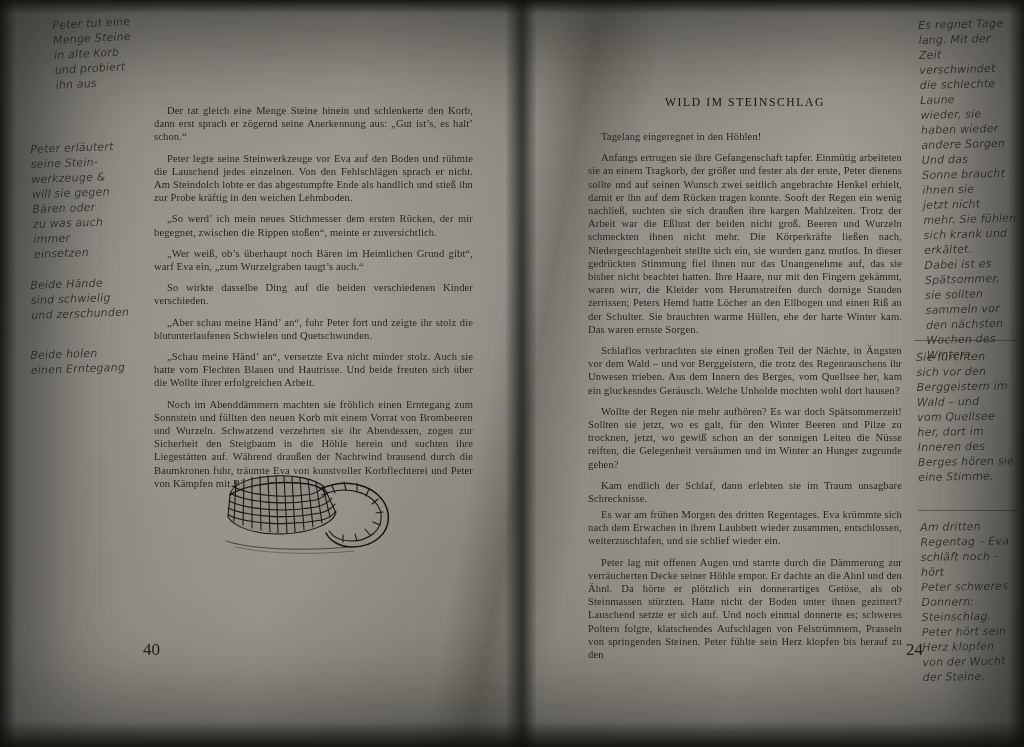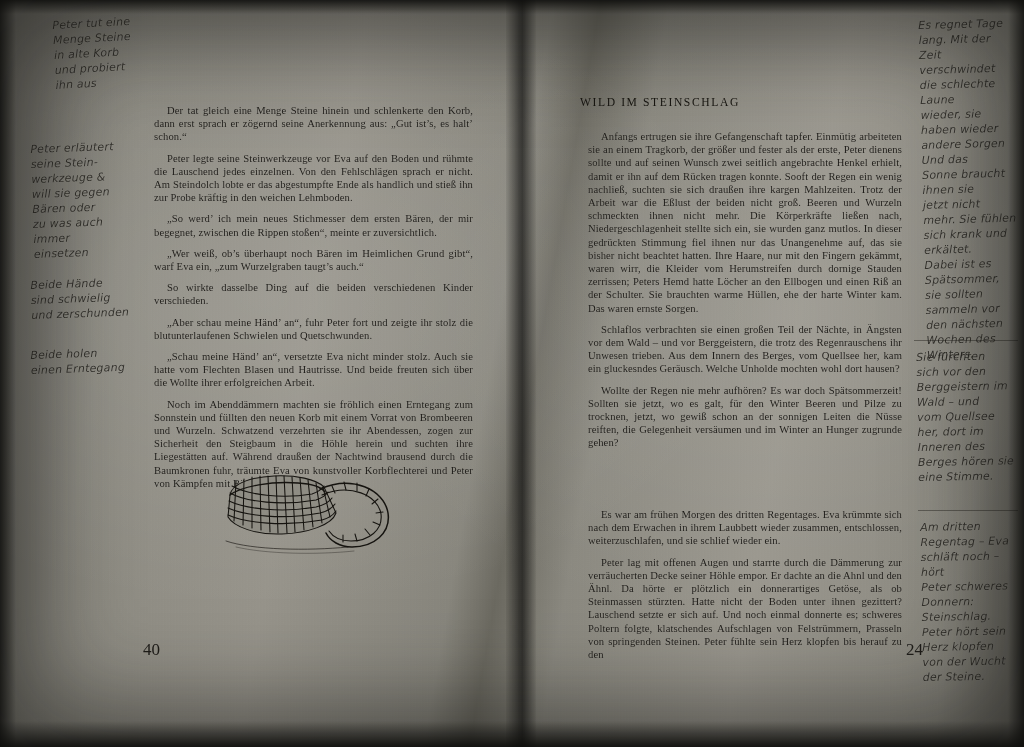--- a/index.html
+++ b/index.html
@@ -93,21 +93,21 @@
 
   #left-col  { left: 146px; top: 96px;  width: 335px; }
   #right-col-1 { left: 580px; top: 122px; width: 330px; }
   #right-col-2 { left: 580px; top: 500px; width: 330px; }
 
   .chapter-title {
     position: absolute;
     left: 580px;
     top: 96px;
     width: 330px;
-    text-align: left;
+    text-align: center;
     font-size: 11.6px;
     letter-spacing: 1.6px;
     color: #16140f;
     font-variant: small-caps;
     text-transform: uppercase;
   }
 
   .folio {
     position: absolute;
     font-size: 17px;
@@ -161,21 +161,21 @@
 
 <div id="page">
 
   <div class="paper"></div>
 
   <div class="gutter"></div>
 
   <div class="col" id="left-col">
     <p>Der tat gleich eine Menge Steine hinein und schlenkerte den Korb, dann erst sprach er zögernd seine Anerkennung aus: „Gut ist’s, es halt’ schon.“</p>
     <p>Peter legte seine Steinwerkzeuge vor Eva auf den Boden und rühmte die Lauschend jedes einzelnen. Von den Fehlschlägen sprach er nicht. Am Steindolch lobte er das abgestumpfte Ende als handlich und stieß ihn zur Probe kräftig in den weichen Lehmboden.</p>
-    <p>„So werd’ ich mein neues Stichmesser dem ersten Bären, der mir begegnet, zwischen die Rippen stoßen“, meinte er zuversichtlich.</p>
+    <p>„So werd’ ich mein neues Stichmesser dem ersten Rücken, der mir begegnet, zwischen die Rippen stoßen“, meinte er zuversichtlich.</p>
     <p>„Wer weiß, ob’s überhaupt noch Bären im Heimlichen Grund gibt“, warf Eva ein, „zum Wurzelgraben taugt’s auch.“</p>
     <p>So wirkte dasselbe Ding auf die beiden verschiedenen Kinder verschieden.</p>
     <p>„Aber schau meine Händ’ an“, fuhr Peter fort und zeigte ihr stolz die blutunterlaufenen Schwielen und Quetschwunden.</p>
     <p>„Schau meine Händ’ an“, versetzte Eva nicht minder stolz. Auch sie hatte vom Flechten Blasen und Hautrisse. Und beide freuten sich über die Wollte ihrer erfolgreichen Arbeit.</p>
     <p>Noch im Abenddämmern machten sie fröhlich einen Erntegang zum Sonnstein und füllten den neuen Korb mit einem Vorrat von Brombeeren und Wurzeln. Schwatzend verzehrten sie ihr Abendessen, zogen zur Sicherheit den Steigbaum in die Höhle herein und suchten ihre Liegestätten auf. Während draußen der Nachtwind brausend durch die Baumkronen fuhr, träumte Eva von kunstvoller Korbflechterei und Peter von Kämpfen mit Bären.</p>
   </div>
 
   <div class="illus">
     <svg width="200" height="105" viewBox="0 0 200 105" xmlns="http://www.w3.org/2000/svg">
       <g stroke="#14120e" stroke-width="1.05" fill="none" stroke-linecap="round">
@@ -220,23 +220,25 @@
         <path d="M24 92 C54 99 104 100 142 96" stroke-width="0.7" opacity="0.5"></path>
       </g>
     </svg>
   </div>
 
   <div class="folio" id="folio-left">40</div>
 
   <div class="chapter-title">WILD IM STEINSCHLAG</div>
 
   <div class="col" id="right-col-1">
+    <p>Tagelang eingeregnet in den Höhlen!</p>
     <p>Anfangs ertrugen sie ihre Gefangenschaft tapfer. Einmütig arbeiteten sie an einem Tragkorb, der größer und fester als der erste, Peter dienens sollte und auf seinen Wunsch zwei seitlich angebrachte Henkel erhielt, damit er ihn auf dem Rücken tragen konnte. Sooft der Regen ein wenig nachließ, suchten sie sich draußen ihre kargen Mahlzeiten. Trotz der Arbeit war die Eßlust der beiden nicht groß. Beeren und Wurzeln schmeckten ihnen nicht mehr. Die Körperkräfte ließen nach, Niedergeschlagenheit stellte sich ein, sie wurden ganz mutlos. In dieser gedrückten Stimmung fiel ihnen nur das Unangenehme auf, das sie bisher nicht beachtet hatten. Ihre Haare, nur mit den Fingern gekämmt, waren wirr, die Kleider vom Herumstreifen durch dornige Stauden zerrissen; Peters Hemd hatte Löcher an den Ellbogen und einen Riß an der Schulter. Sie brauchten warme Hüllen, ehe der harte Winter kam. Das waren ernste Sorgen.</p>
     <p>Schlaflos verbrachten sie einen großen Teil der Nächte, in Ängsten vor dem Wald – und vor Berggeistern, die trotz des Regenrauschens ihr Unwesen trieben. Aus dem Innern des Berges, vom Quellsee her, kam ein gluckesndes Geräusch. Welche Unholde mochten wohl dort hausen?</p>
     <p>Wollte der Regen nie mehr aufhören? Es war doch Spätsommerzeit! Sollten sie jetzt, wo es galt, für den Winter Beeren und Pilze zu trocknen, jetzt, wo gewiß schon an der sonnigen Leiten die Nüsse reiften, die Gelegenheit versäumen und im Winter an Hunger zugrunde gehen?</p>
+    <p>Kam endlich der Schlaf, dann erlebten sie im Traum unsagbare Schrecknisse.</p>
   </div>
 
   <div class="col" id="right-col-2">
     <p>Es war am frühen Morgen des dritten Regentages. Eva krümmte sich nach dem Erwachen in ihrem Laubbett wieder zusammen, entschlossen, weiterzuschlafen, und sie schlief wieder ein.</p>
     <p>Peter lag mit offenen Augen und starrte durch die Dämmerung zur verräucherten Decke seiner Höhle empor. Er dachte an die Ahnl und den Ähnl. Da hörte er plötzlich ein donnerartiges Getöse, als ob Steinmassen stürzten. Hatte nicht der Boden unter ihnen gezittert? Lauschend setzte er sich auf. Und noch einmal donnerte es; schweres Poltern folgte, klatschendes Aufschlagen von Felstrümmern, Prasseln von springenden Steinen. Peter fühlte sein Herz klopfen bis herauf zu den</p>
   </div>
 
   <div class="folio" id="folio-right">24</div>
 
   <div class="hand sk" id="mg-1">Peter tut eine

